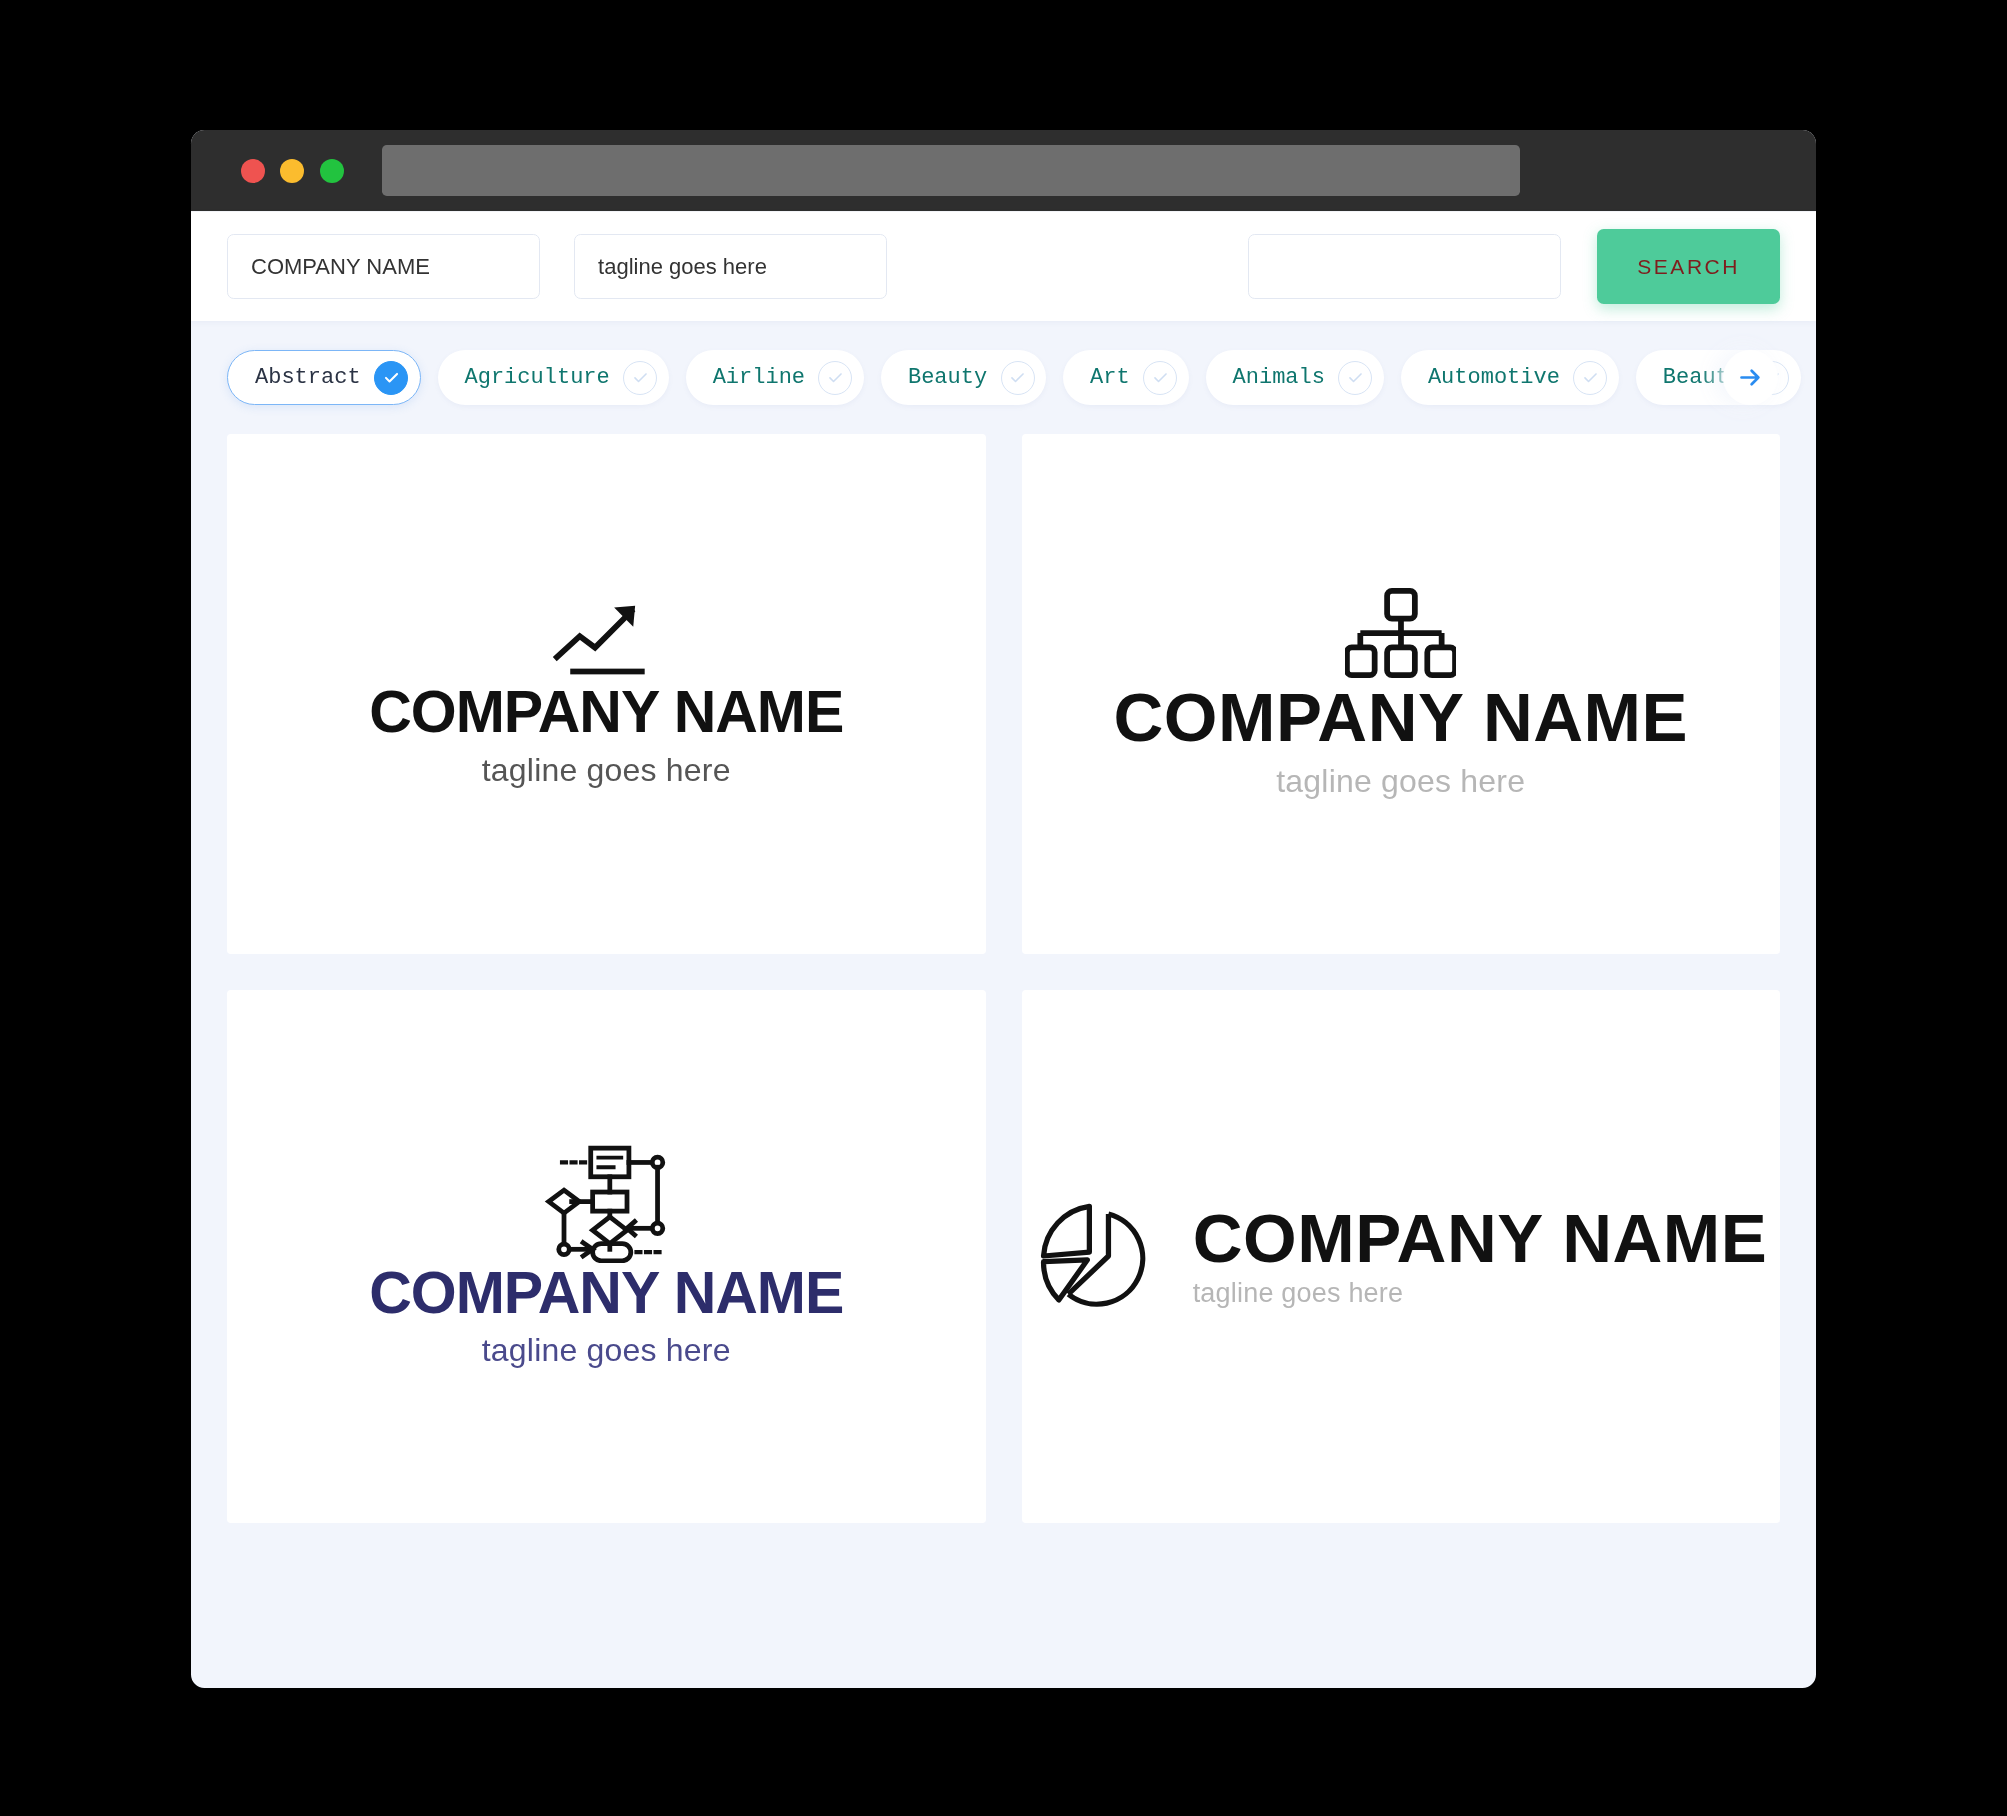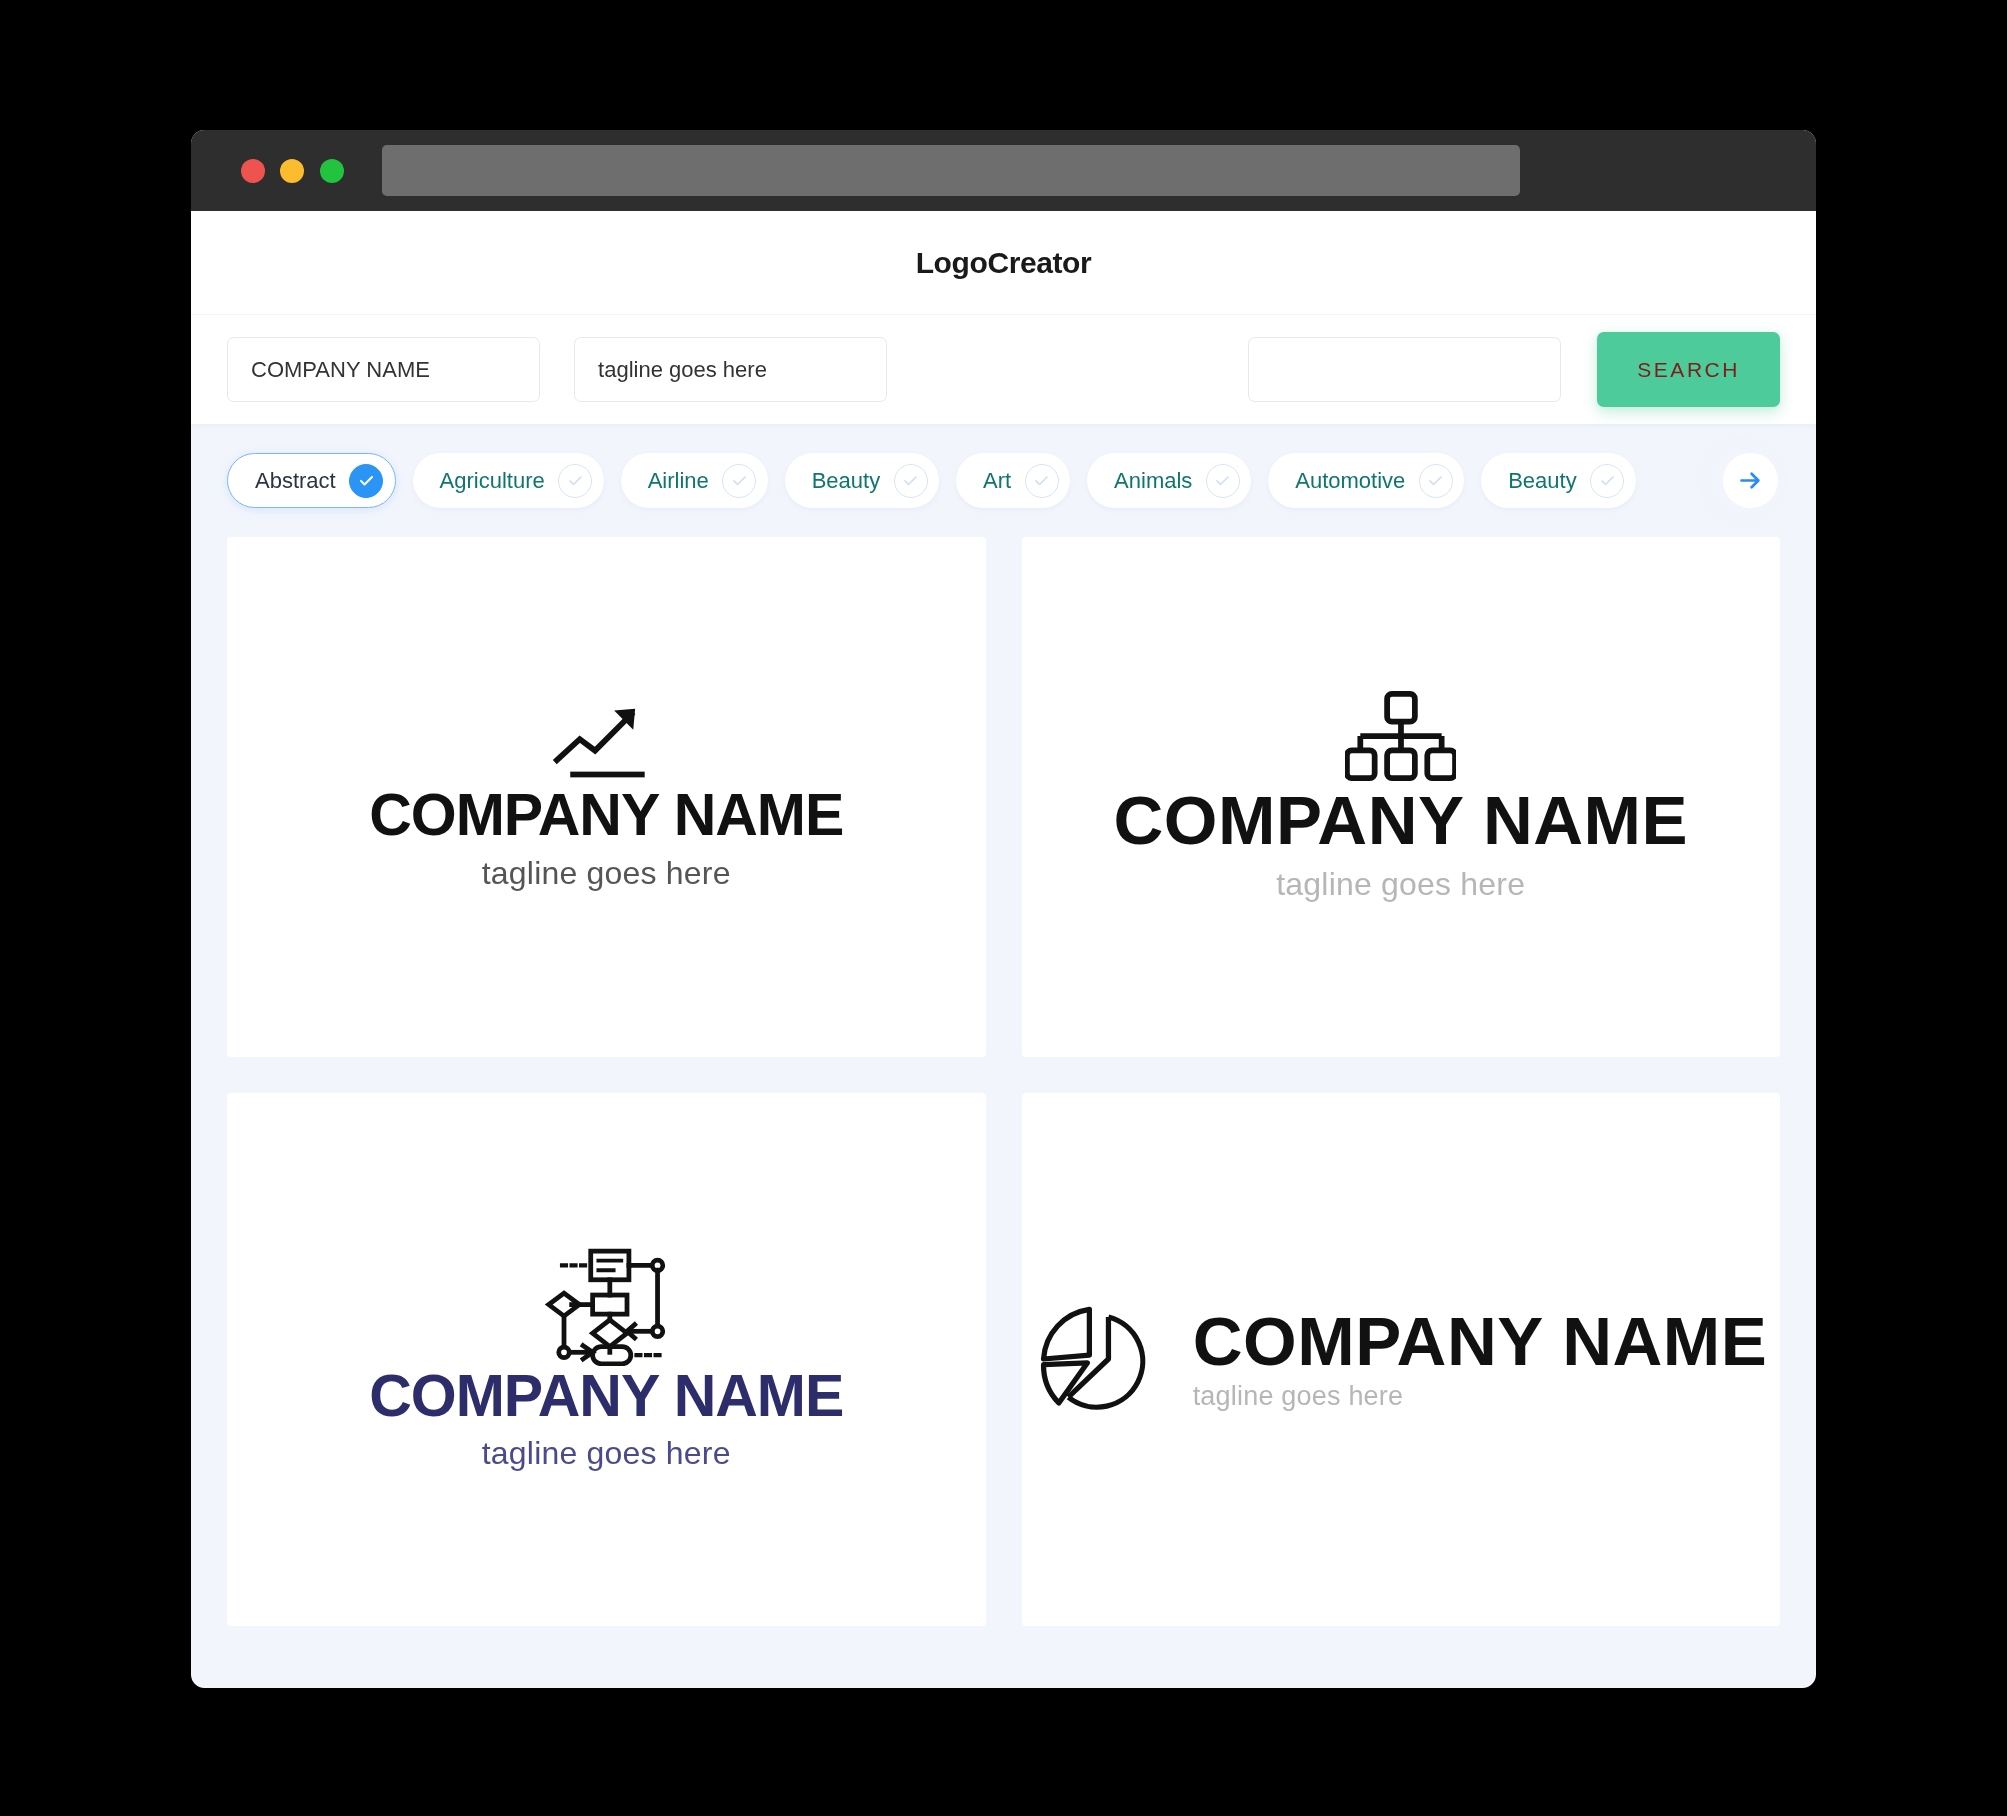--- a/index.html
+++ b/index.html
@@ -138,20 +138,21 @@
     display: flex;
     align-items: center;
     gap: 13.4px;
     height: 55px;
     padding: 0 11.5px 0 27px;
     border-radius: 28px;
     background: #ffffff;
     margin-right: 17px;
     flex: none;
     box-shadow: 0 1.9px 5.7px rgba(110,130,180,0.07);
+    font-family: Liberation Mono, monospace;
   }
   .pill .label {
     font-size: 22px;
     color: #0f766e;
     white-space: nowrap;
   }
   .pill .check {
     width: 34px; height: 34px;
     border-radius: 50%;
     border: 1.4px solid #d8e4f5;
@@ -257,23 +258,20 @@
 
     <div class="titlebar">
       <div class="traffic-lights">
         <div class="dot red"></div>
         <div class="dot yellow"></div>
         <div class="dot green"></div>
       </div>
       <div class="urlbar"></div>
     </div>
 
-    <div class="app-header">
-      <div class="app-title">LogoCreator</div>
-    </div>
 
     <div class="searchbar">
       <div class="field company">COMPANY NAME</div>
       <div class="field tagline">tagline goes here</div>
       <div class="field third"></div>
       <button class="search-btn">SEARCH</button>
     </div>
 
     <div class="filters">
 

